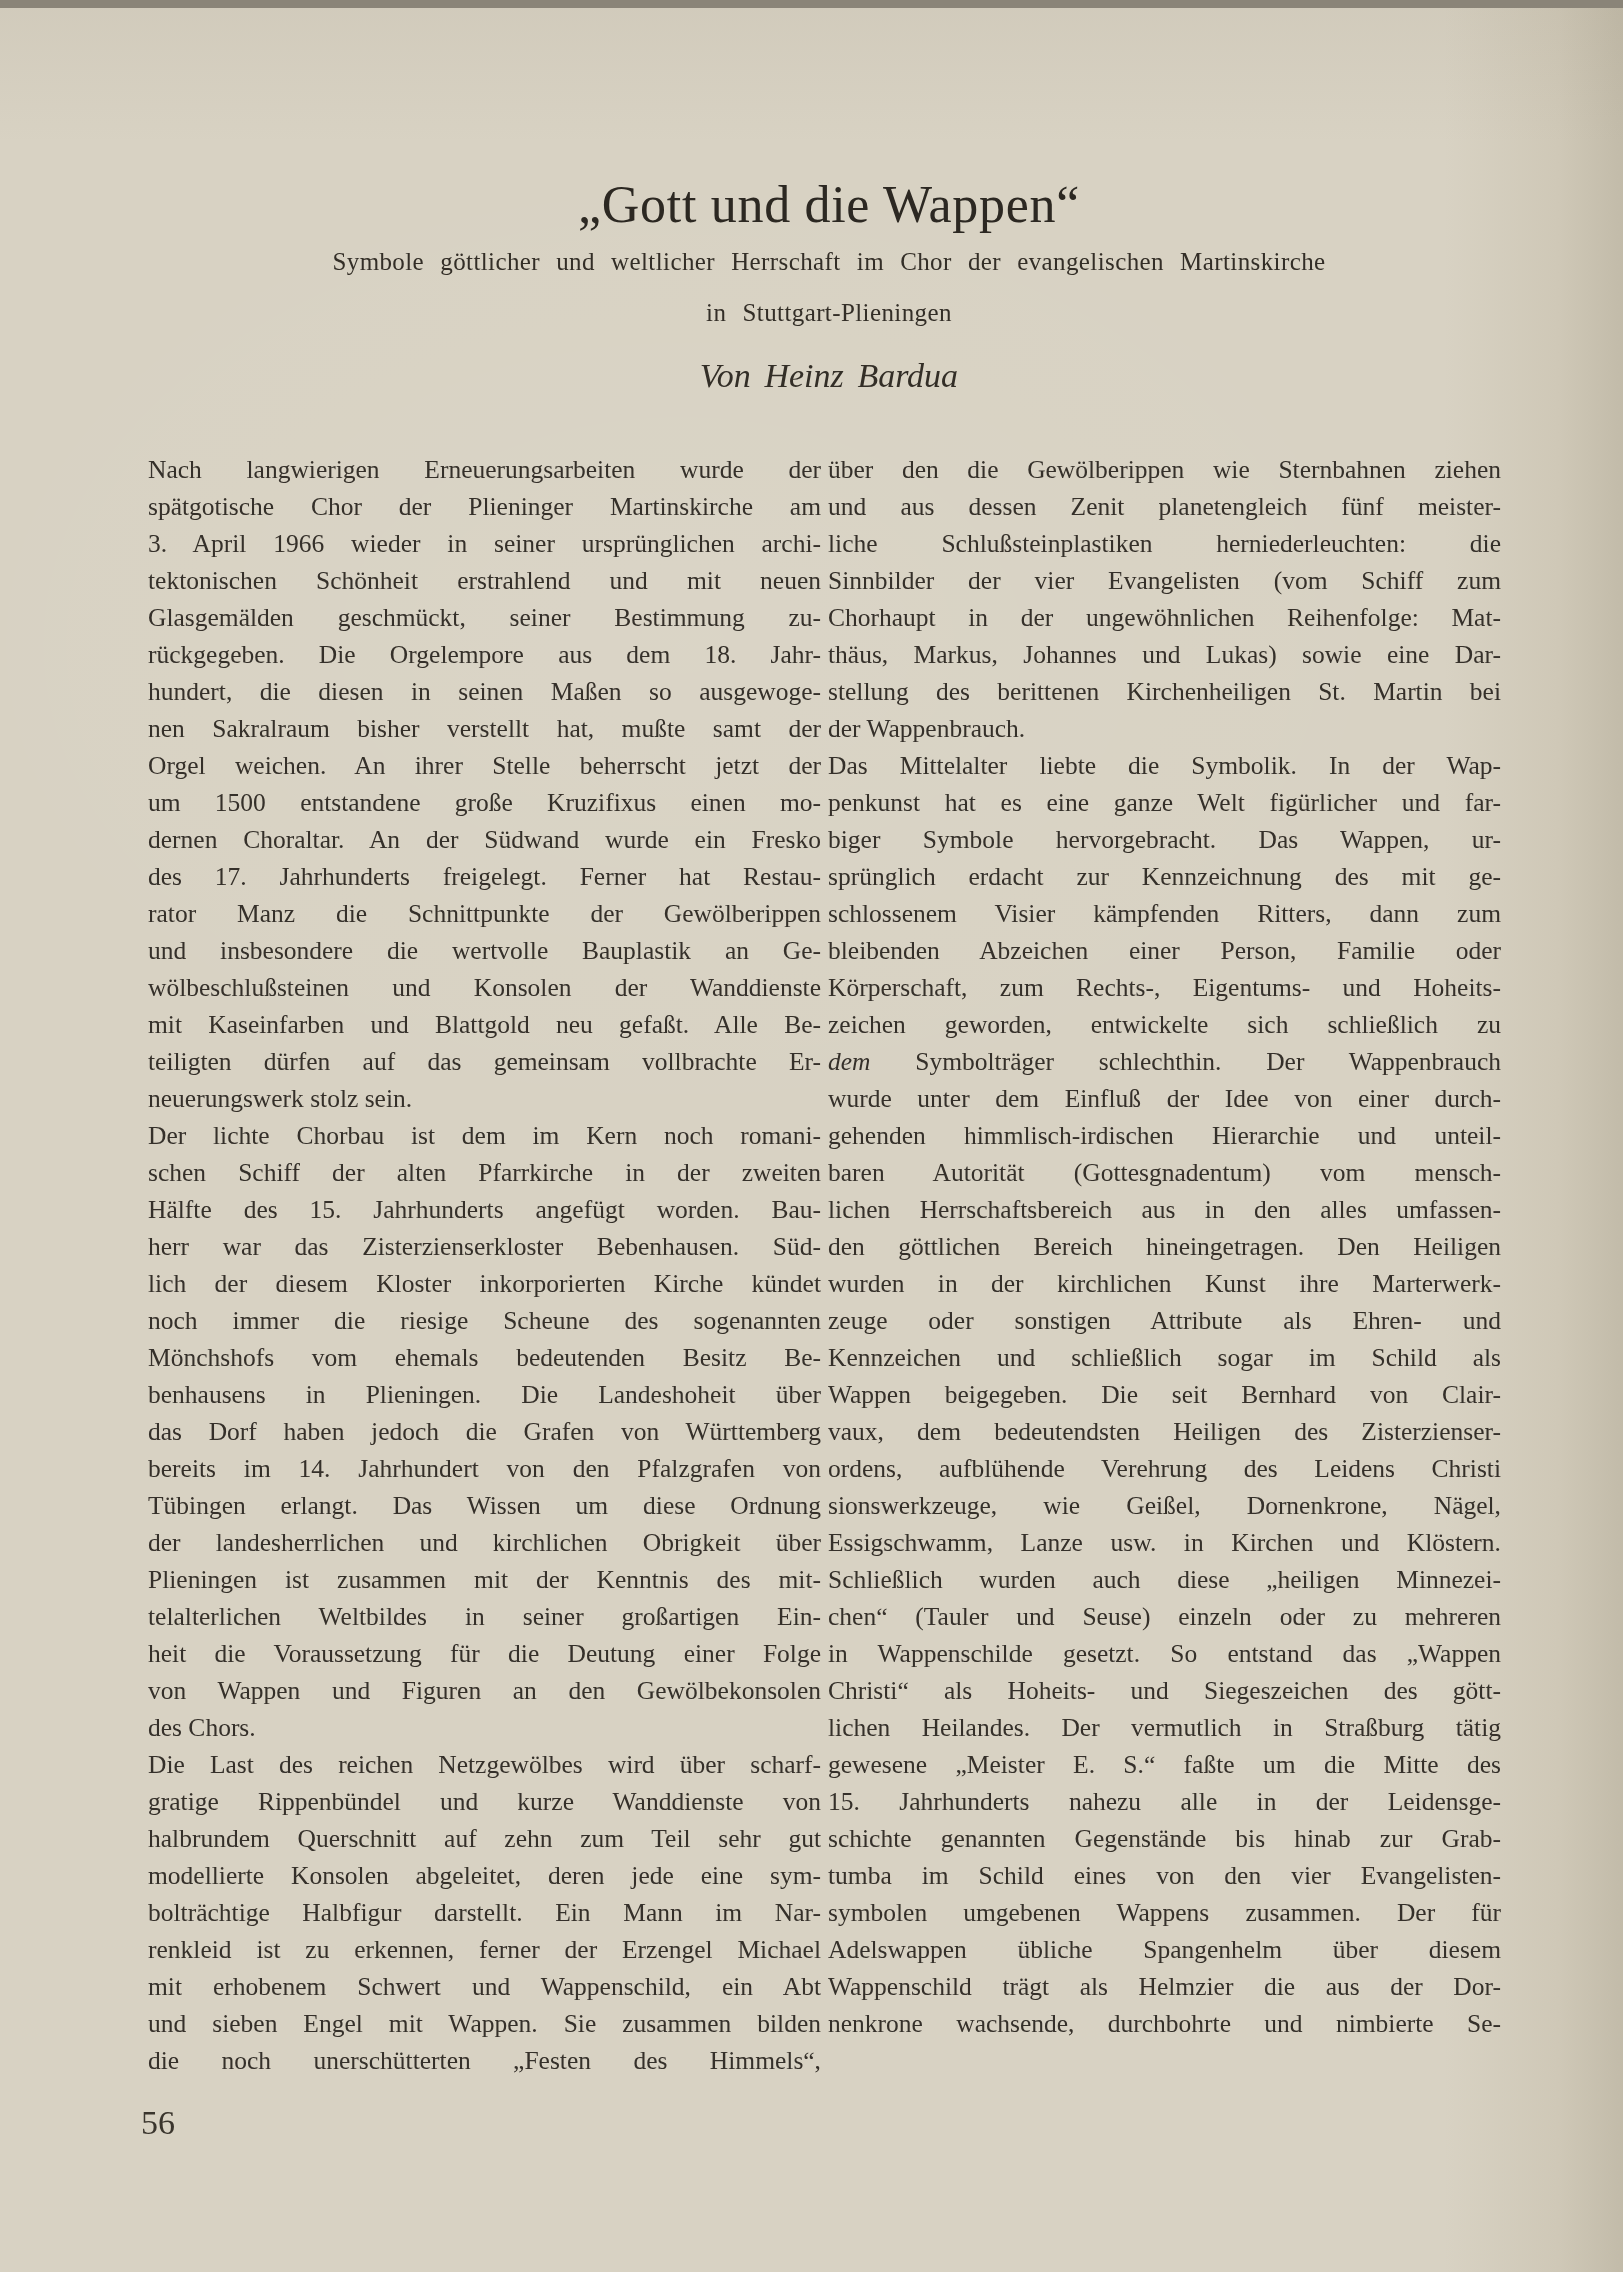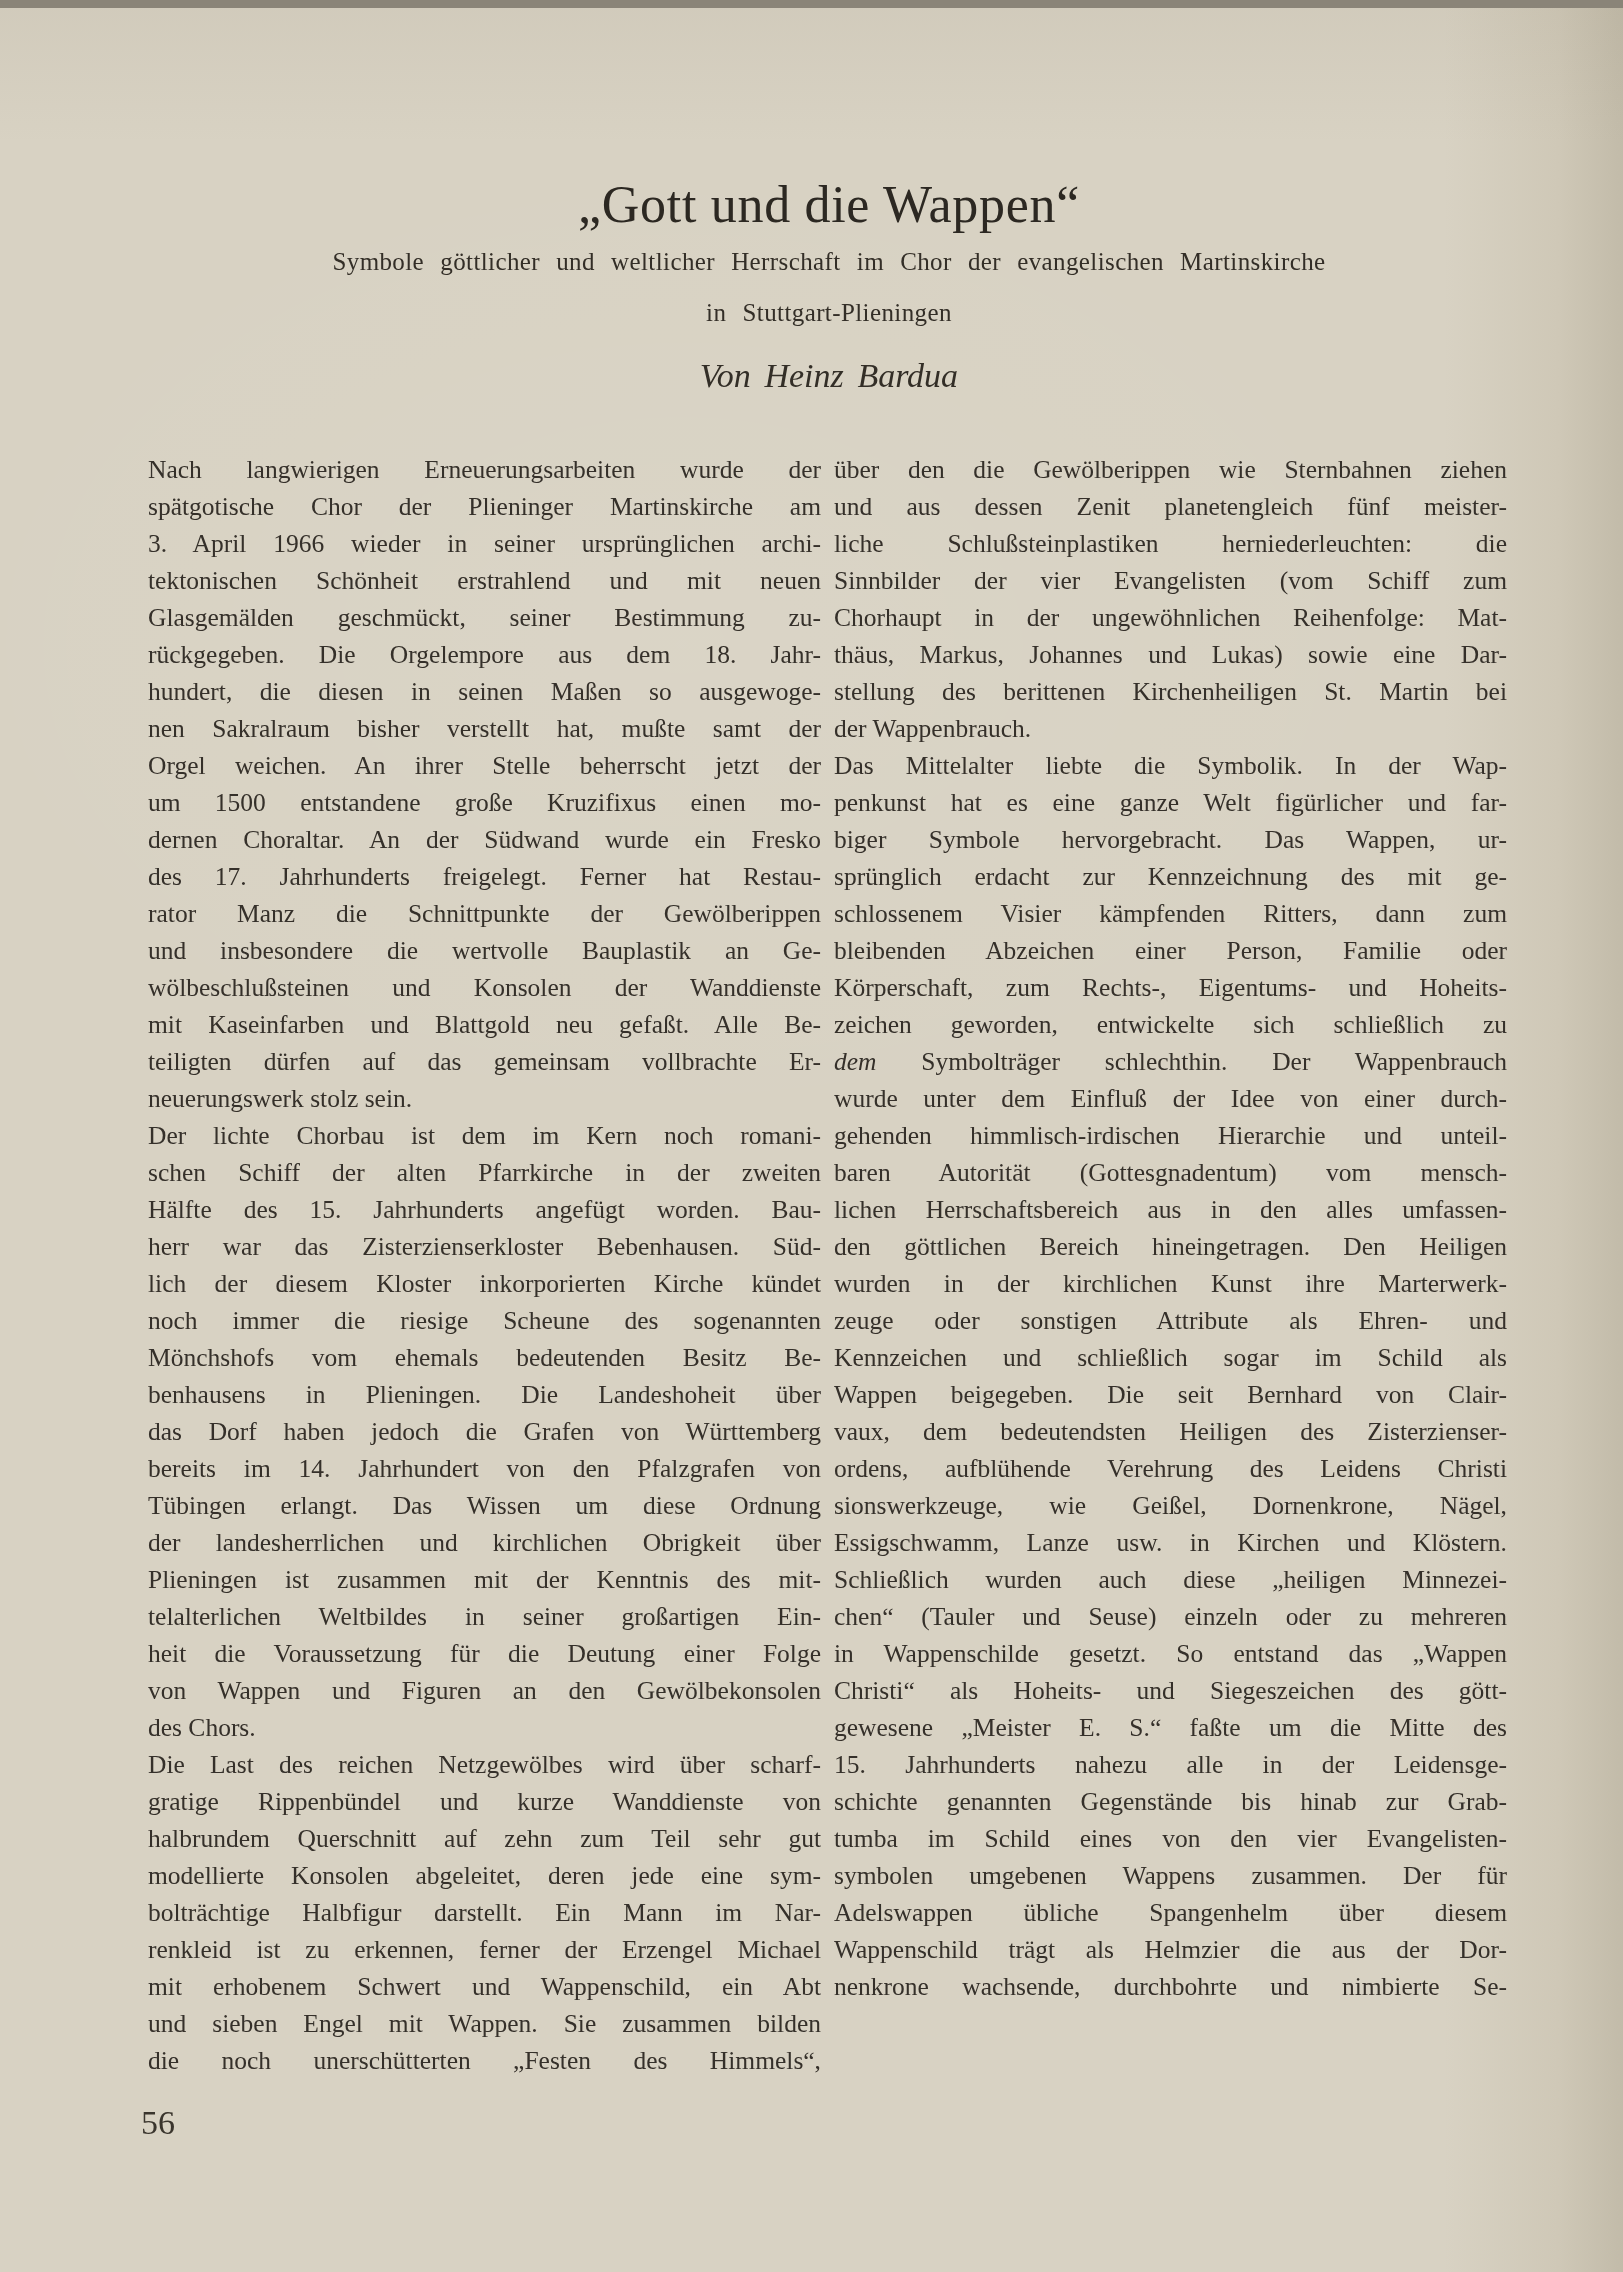--- a/index.html
+++ b/index.html
@@ -49,21 +49,21 @@
     font-size: 34px;
     color: #332e27;
     word-spacing: 0.15em;
   }
   .columns {
     position: absolute;
     top: 443px;
     left: 148px;
     width: 1362px;
     display: flex;
-    gap: 13px;
+    gap: 7px;
   }
   .column {
     width: 673px;
   }
   .line {
     font-size: 25.5px;
     line-height: 37px;
     height: 37px;
     overflow: hidden;
     text-align: justify;
@@ -173,20 +173,21 @@
         <div class="line">Kennzeichen und schließlich sogar im Schild als</div>
         <div class="line">Wappen beigegeben. Die seit Bernhard von Clair-</div>
         <div class="line">vaux, dem bedeutendsten Heiligen des Zisterzienser-</div>
         <div class="line">ordens, aufblühende Verehrung des Leidens Christi</div>
         <div class="line">sionswerkzeuge, wie Geißel, Dornenkrone, Nägel,</div>
         <div class="line">Essigschwamm, Lanze usw. in Kirchen und Klöstern.</div>
         <div class="line">Schließlich wurden auch diese „heiligen Minnezei-</div>
         <div class="line">chen“ (Tauler und Seuse) einzeln oder zu mehreren</div>
         <div class="line">in Wappenschilde gesetzt. So entstand das „Wappen</div>
         <div class="line">Christi“ als Hoheits- und Siegeszeichen des gött-</div>
+        <div class="line">lichen Heilandes. Der vermutlich in Straßburg tätig</div>
         <div class="line">gewesene „Meister E. S.“ faßte um die Mitte des</div>
         <div class="line">15. Jahrhunderts nahezu alle in der Leidensge-</div>
         <div class="line">schichte genannten Gegenstände bis hinab zur Grab-</div>
         <div class="line">tumba im Schild eines von den vier Evangelisten-</div>
         <div class="line">symbolen umgebenen Wappens zusammen. Der für</div>
         <div class="line">Adelswappen übliche Spangenhelm über diesem</div>
         <div class="line">Wappenschild trägt als Helmzier die aus der Dor-</div>
         <div class="line">nenkrone wachsende, durchbohrte und nimbierte Se-</div>
       </div>
   </div>

